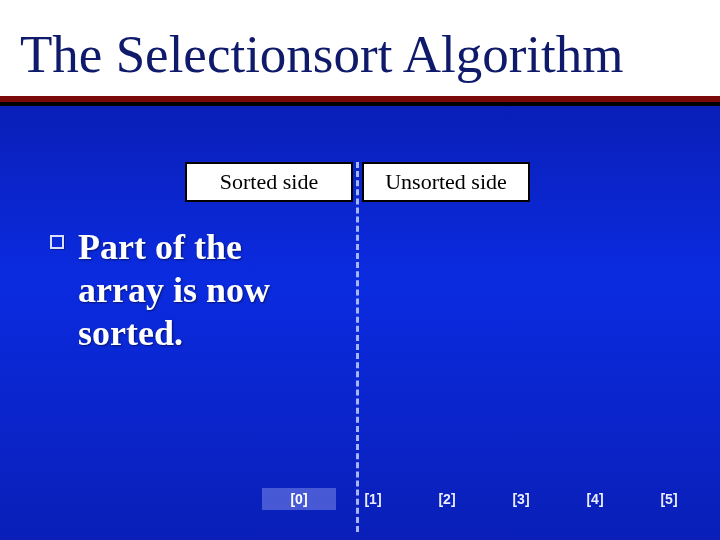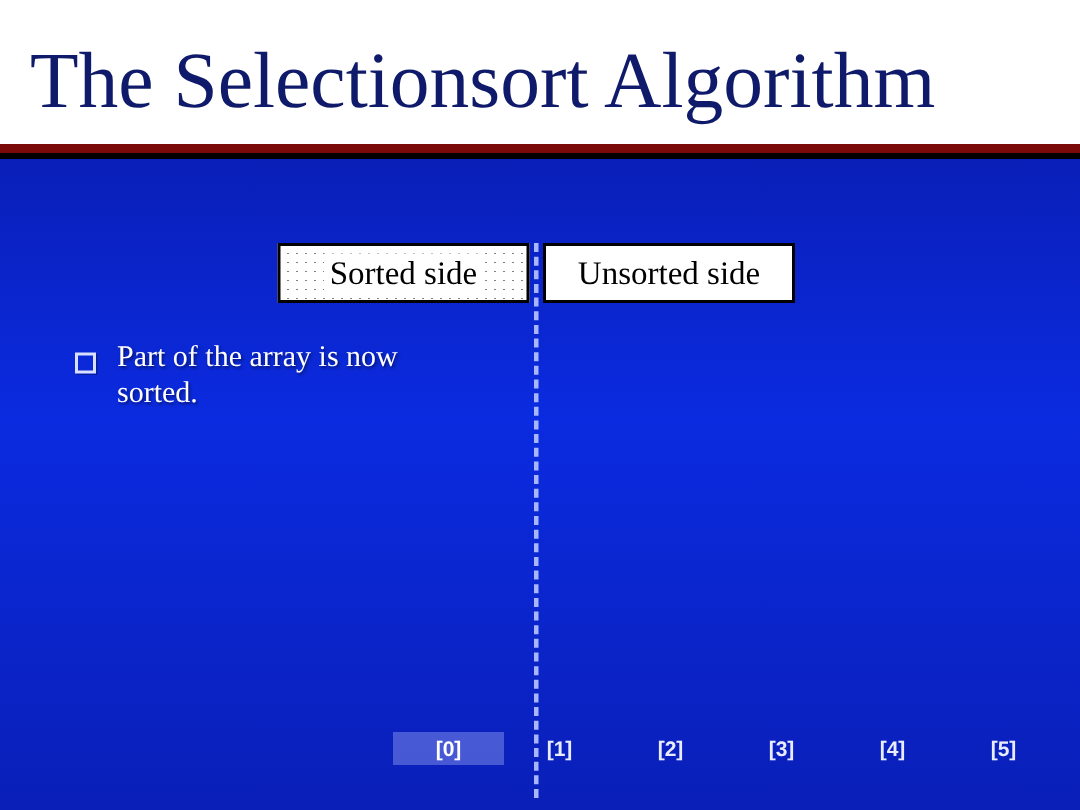--- a/index.html
+++ b/index.html
@@ -89,24 +89,25 @@
     width: 14px;
     height: 14px;
     border: 2px solid #d9dfff;
     margin-top: 9px;
     margin-right: 14px;
     flex-shrink: 0;
     box-shadow: 1px 1px 0 rgba(0,0,0,0.3);
   }
   .bullet-text {
     color: #ffffff;
-    font-size: 20px;
+    font-size: 36px;
     line-height: 1.2;
     max-width: 220px;
     text-shadow: 1px 1px 2px rgba(0,0,0,0.5);
+    font-weight: bold;
   }
   
   .divider {
     position: absolute;
     left: 356px;
     top: 56px;
     width: 0;
     height: 370px;
     border-left: 3px dashed #a7b6ff;
   }

